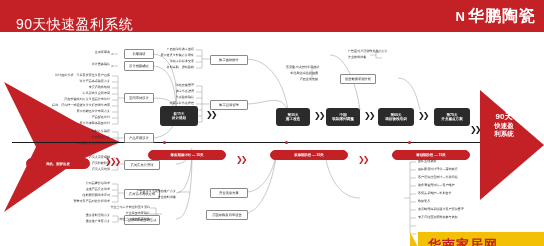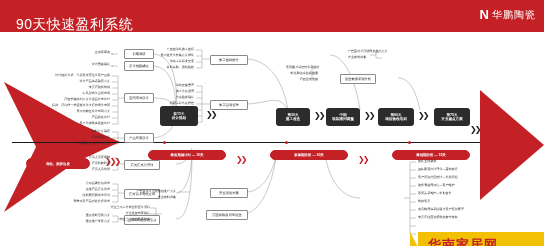--- a/index.html
+++ b/index.html
@@ -27,21 +27,21 @@
   }
   .hdr-logo{
     position:absolute;right:8px;top:8px;
     display:flex;align-items:center;gap:4px;
   }
   .hdr-logo .mark{
     color:#ffffff;font-size:13px;font-weight:bold;line-height:1;
     letter-spacing:-1px;
   }
   .hdr-logo .brand{
-    color:#ffffff;font-size:10px;font-weight:normal;line-height:1;
+    color:#ffffff;font-size:16px;font-weight:bold;line-height:1;
     letter-spacing:1px;white-space:nowrap;
   }
 
   
   .canvas{
     position:absolute;left:0;top:32px;width:544px;height:214px;
     background:#ffffff;
   }
   .svg-layer{position:absolute;left:0;top:0;width:544px;height:214px;}
 
@@ -314,19 +314,24 @@
     <div class="leaf l" style="left:418px;top:168px;width:120px;">数据复盘</div>
     <div class="leaf l" style="left:418px;top:176px;width:120px;">会员制度体系搭建及客户资源管理</div>
     <div class="leaf l" style="left:418px;top:184px;width:120px;">专卖店经营决策数据参考依据</div>
 
     <div class="leaf l" style="left:348px;top:18px;width:60px;">广告宣传及活动预热推广方案</div>
     <div class="leaf l" style="left:348px;top:24px;width:60px;">开业物料准备</div>
 
     <svg class="right-tri" viewBox="0 0 64 110">
       <polygon points="0,0 64,55 0,110" fill="#c42127"></polygon>
     </svg>
+    <div class="right-tri-text">
+      <span class="big">90天</span>
+      <span class="sm">快速盈</span>
+      <span class="sm">利系统</span>
+    </div>
 
     <div class="ribbon-notch"></div>
     <div class="ribbon"></div>
     <div class="ribbon-brand">华南家居网</div>
 
   </div>
 </div>
 
 </body></html>

